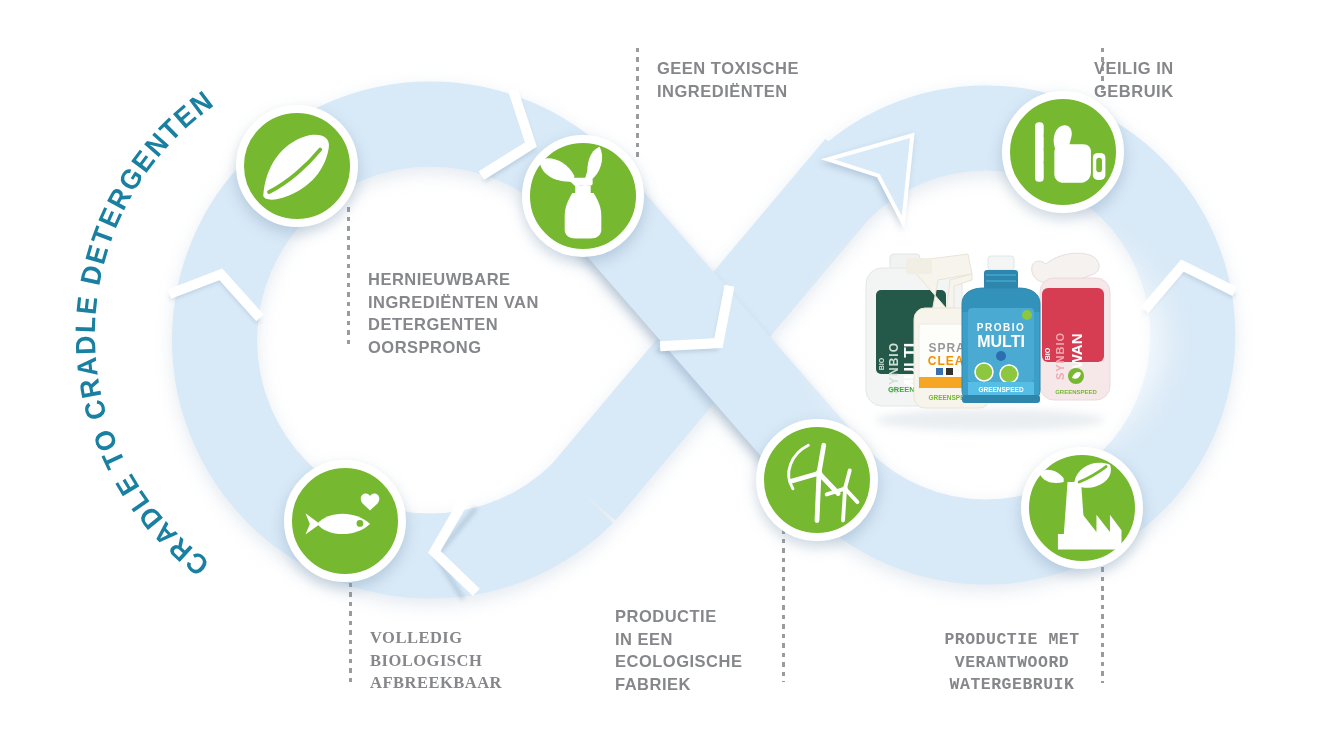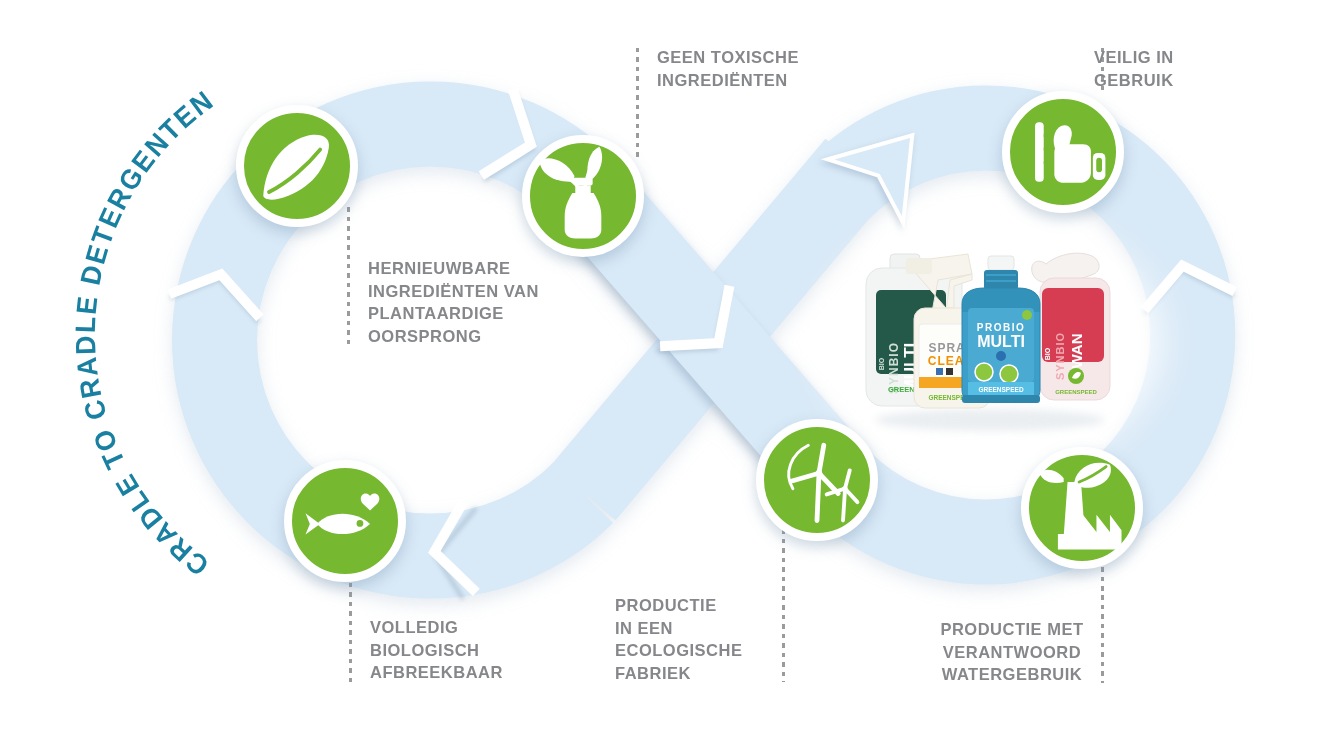--- a/index.html
+++ b/index.html
@@ -11,23 +11,23 @@
   .seam-gap{fill:none;stroke:#fff;stroke-width:10;stroke-linejoin:miter;}
   .arrowpiece{fill:var(--ribbon_blue,#d8e9f7);stroke:#fff;stroke-width:8;paint-order:stroke;
               filter:drop-shadow(-2px 3px 3px rgba(100,130,160,.30));}
   .step-circle{position:absolute;width:106px;height:106px;border-radius:50%;
                background:var(--green,#76b82f);border:8px solid #fff;
                box-shadow:0 6px 14px rgba(110,140,170,.35);}
   .step-circle svg{position:absolute;left:0;top:0;}
   .dash{position:absolute;width:3px;
         background:repeating-linear-gradient(to bottom,var(--dash_gray,#9a9b9d) 0 4.5px,transparent 4.5px 9.5px);}
   .lbl{position:absolute;font-weight:700;font-size:16.5px;line-height:22.5px;
-       color:var(--label_gray,#86878a);letter-spacing:.5px;white-space:pre-line;}
+       color:var(--label_gray,#86878a);letter-spacing:.5px;white-space:pre-line;margin-top:11px;}
   .lbl.right{text-align:left;}
-  .lbl.center{text-align:center;}
+  .lbl.center{text-align:center;font-family:Liberation Mono, monospace;}
   #title-svg text{font-family:"Liberation Sans",sans-serif;font-weight:700;
        letter-spacing:2px;fill:var(--title_teal,#1a80a1);font-size:28px;}
   #halo{position:absolute;left:828px;top:222px;width:330px;height:240px;border-radius:50%;
         background:#fff;filter:blur(22px);}
   #products{position:absolute;left:850px;top:234px;}
   .btxt{font-family:"Liberation Sans",sans-serif;font-weight:700;}
 </style>
 </head>
 <body>
 
@@ -69,23 +69,23 @@
   <div class="dash" style="left:349px;top:583px;height:99px;"></div>
   <div class="dash" style="left:782px;top:520px;height:162px;"></div>
   <div class="dash" style="left:1101px;top:567px;height:116px;"></div>
 
   <div class="lbl" style="left:657px;top:46px;">GEEN TOXISCHE
 INGREDIËNTEN</div>
   <div class="lbl" style="left:1094px;top:46px;">VEILIG IN
 GEBRUIK</div>
   <div class="lbl" style="left:368px;top:257px;">HERNIEUWBARE
 INGREDIËNTEN VAN
-PLANTAARDIGE
+DETERGENTEN
 OORSPRONG</div>
-  <div class="lbl" style="left:370px;top:616px;">VOLLEDIG
+  <div class="lbl" style="left:370px;top:616px;font-family:Liberation Serif, serif;">VOLLEDIG
 BIOLOGISCH
 AFBREEKBAAR</div>
   <div class="lbl right" style="left:615px;top:594px;width:150px;">PRODUCTIE
 IN EEN
 ECOLOGISCHE
 FABRIEK</div>
   <div class="lbl center" style="left:927px;top:618px;width:170px;">PRODUCTIE MET
 VERANTWOORD
 WATERGEBRUIK</div>
 

